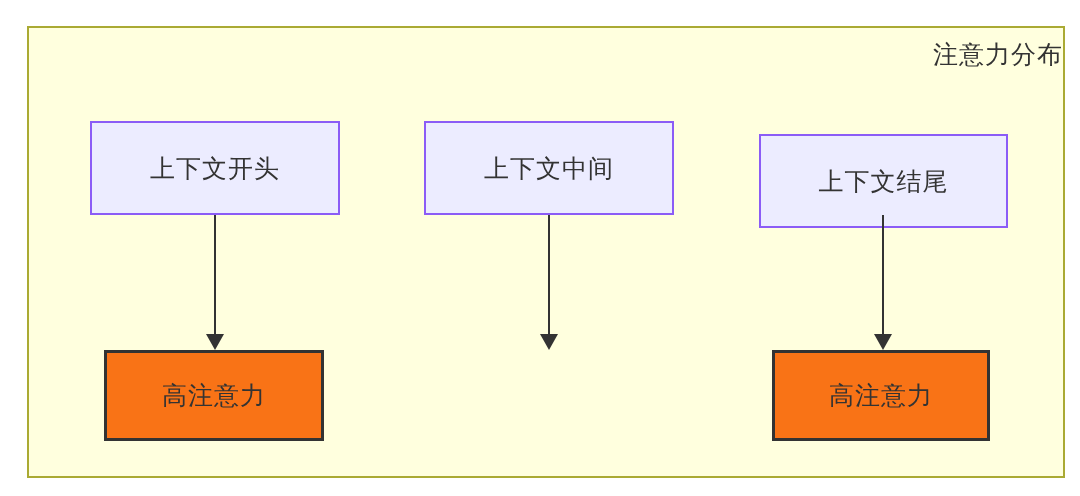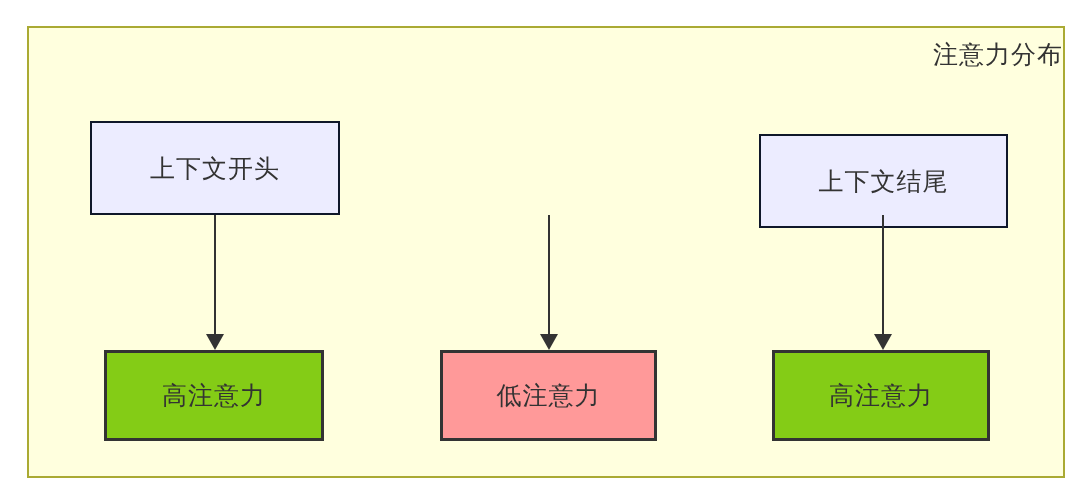--- a/index.html
+++ b/index.html
@@ -40,30 +40,30 @@
     display: flex;
     align-items: center;
     justify-content: center;
     box-sizing: border-box;
     font-size: 25px;
     color: #333333;
     letter-spacing: 1px;
   }
   .node.source {
     background: #ececff;
-    border: 2px solid #0f172a;
+    border: 2px solid #8b5cf6;
     top: 93px;
     height: 94px;
   }
   .node.target {
     border: 3px solid #333333;
     top: 322px;
     height: 91px;
   }
-  .node.high { background: #84cc16; }
+  .node.high { background: #f97316; }
   .node.low  { background: #ff9999; }
 
   .arrow {
     position: absolute;
     top: 187px;
     width: 20px;
     height: 135px;
   }
   .arrow .shaft {
     position: absolute;
@@ -87,40 +87,40 @@
 </head>
 <body>
 
 <div class="canvas">
   <div class="cluster">
     <div class="cluster-title">注意力分布</div>
 
     <div class="node source" style="left:61px; width:250px;">
       <span>上下文开头</span>
     </div>
+    <div class="node source" style="left:395px; width:250px;">
+      <span>上下文中间</span>
+    </div>
     <div class="node source" style="left:730px; width:249px;margin-top:13px;">
       <span>上下文结尾</span>
     </div>
 
     <div class="arrow" style="left:176px;">
       <div class="shaft"></div>
       <div class="head"></div>
     </div>
     <div class="arrow" style="left:510px;">
       <div class="shaft"></div>
       <div class="head"></div>
     </div>
     <div class="arrow" style="left:844px;">
       <div class="shaft"></div>
       <div class="head"></div>
     </div>
 
     <div class="node target high" style="left:75px; width:220px;">
       <span>高注意力</span>
     </div>
-    <div class="node target low" style="left:411px; width:217px;">
-      <span>低注意力</span>
-    </div>
     <div class="node target high" style="left:743px; width:218px;">
       <span>高注意力</span>
     </div>
   </div>
 </div>
 
 </body></html>

